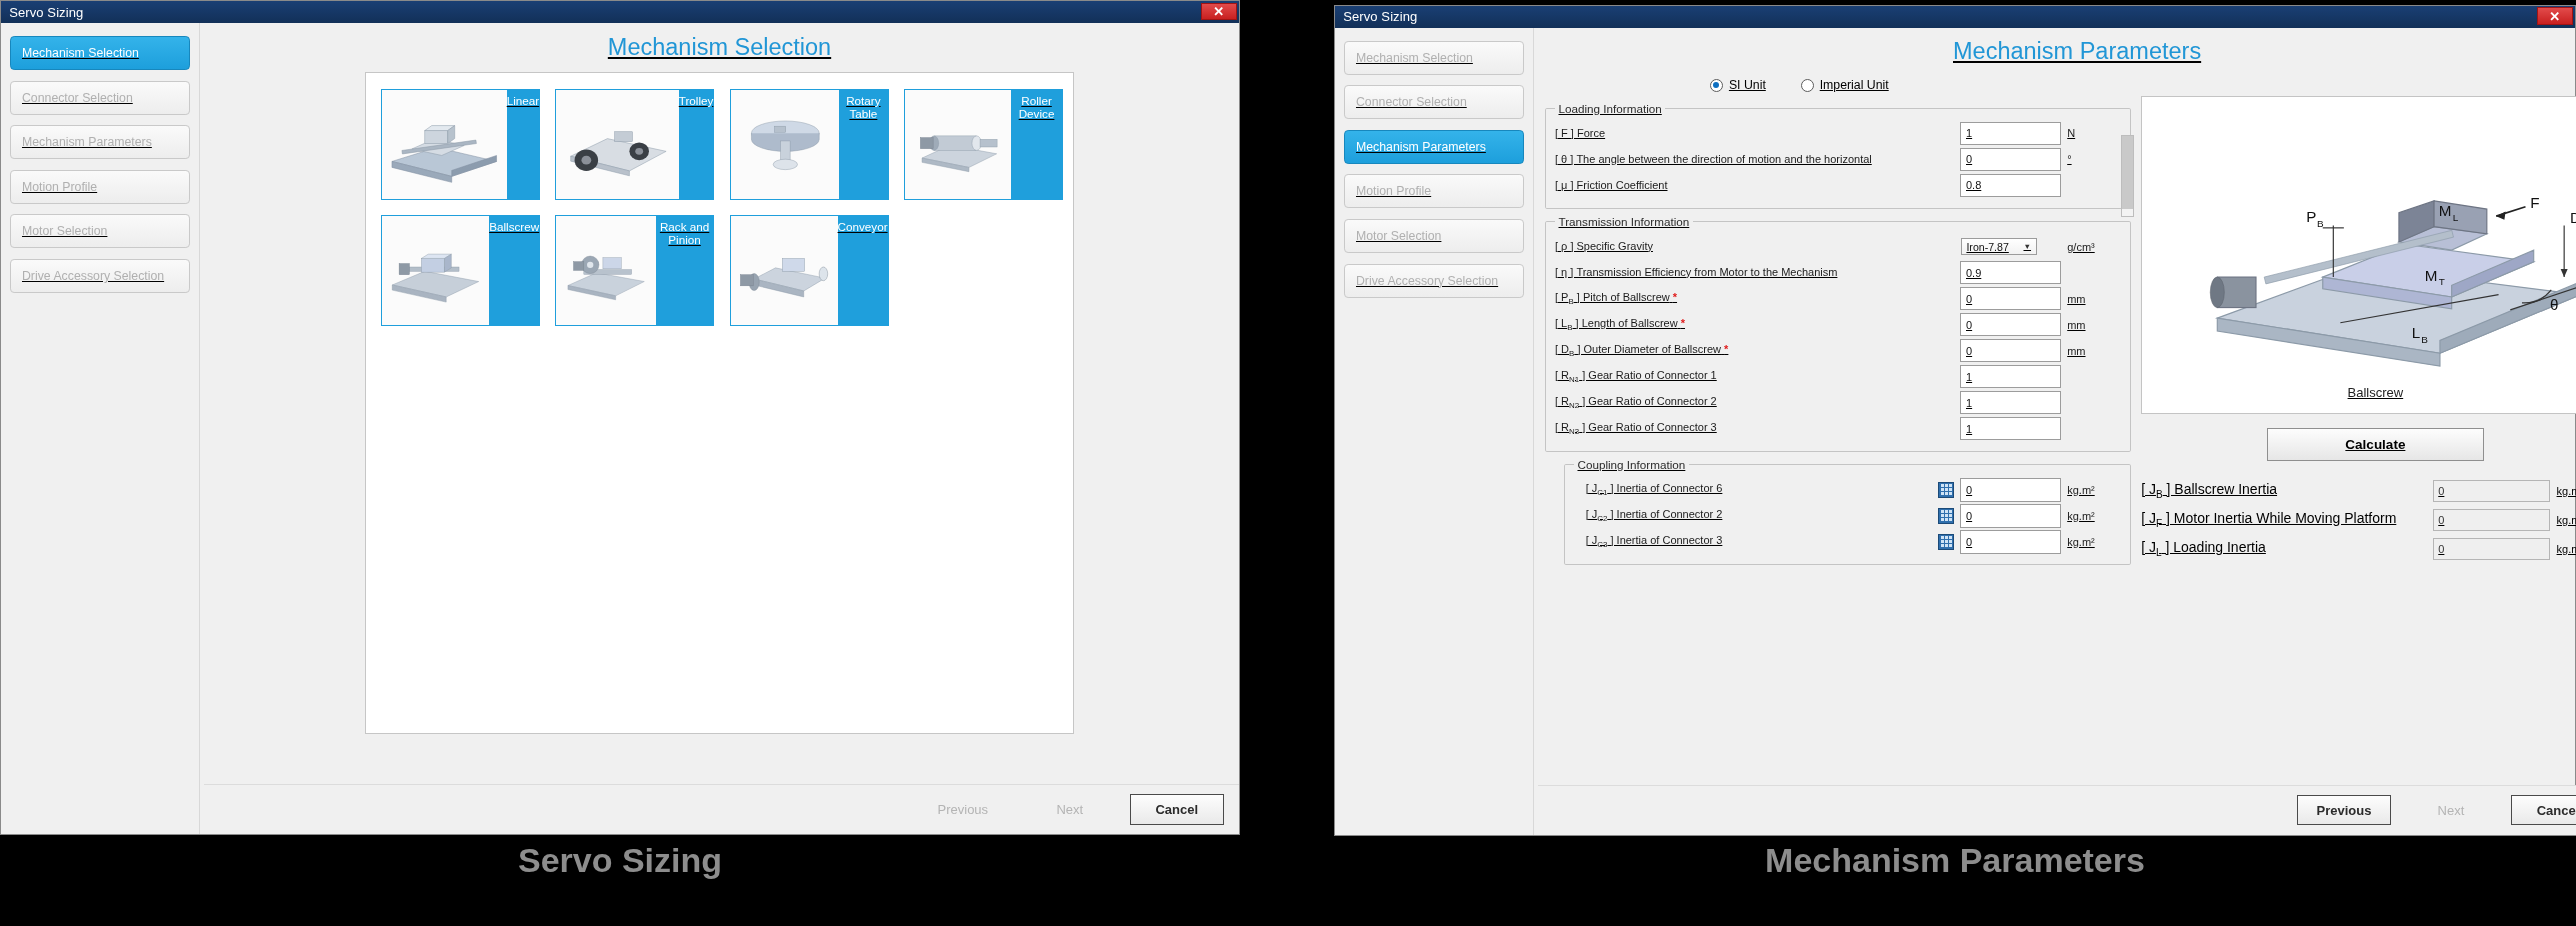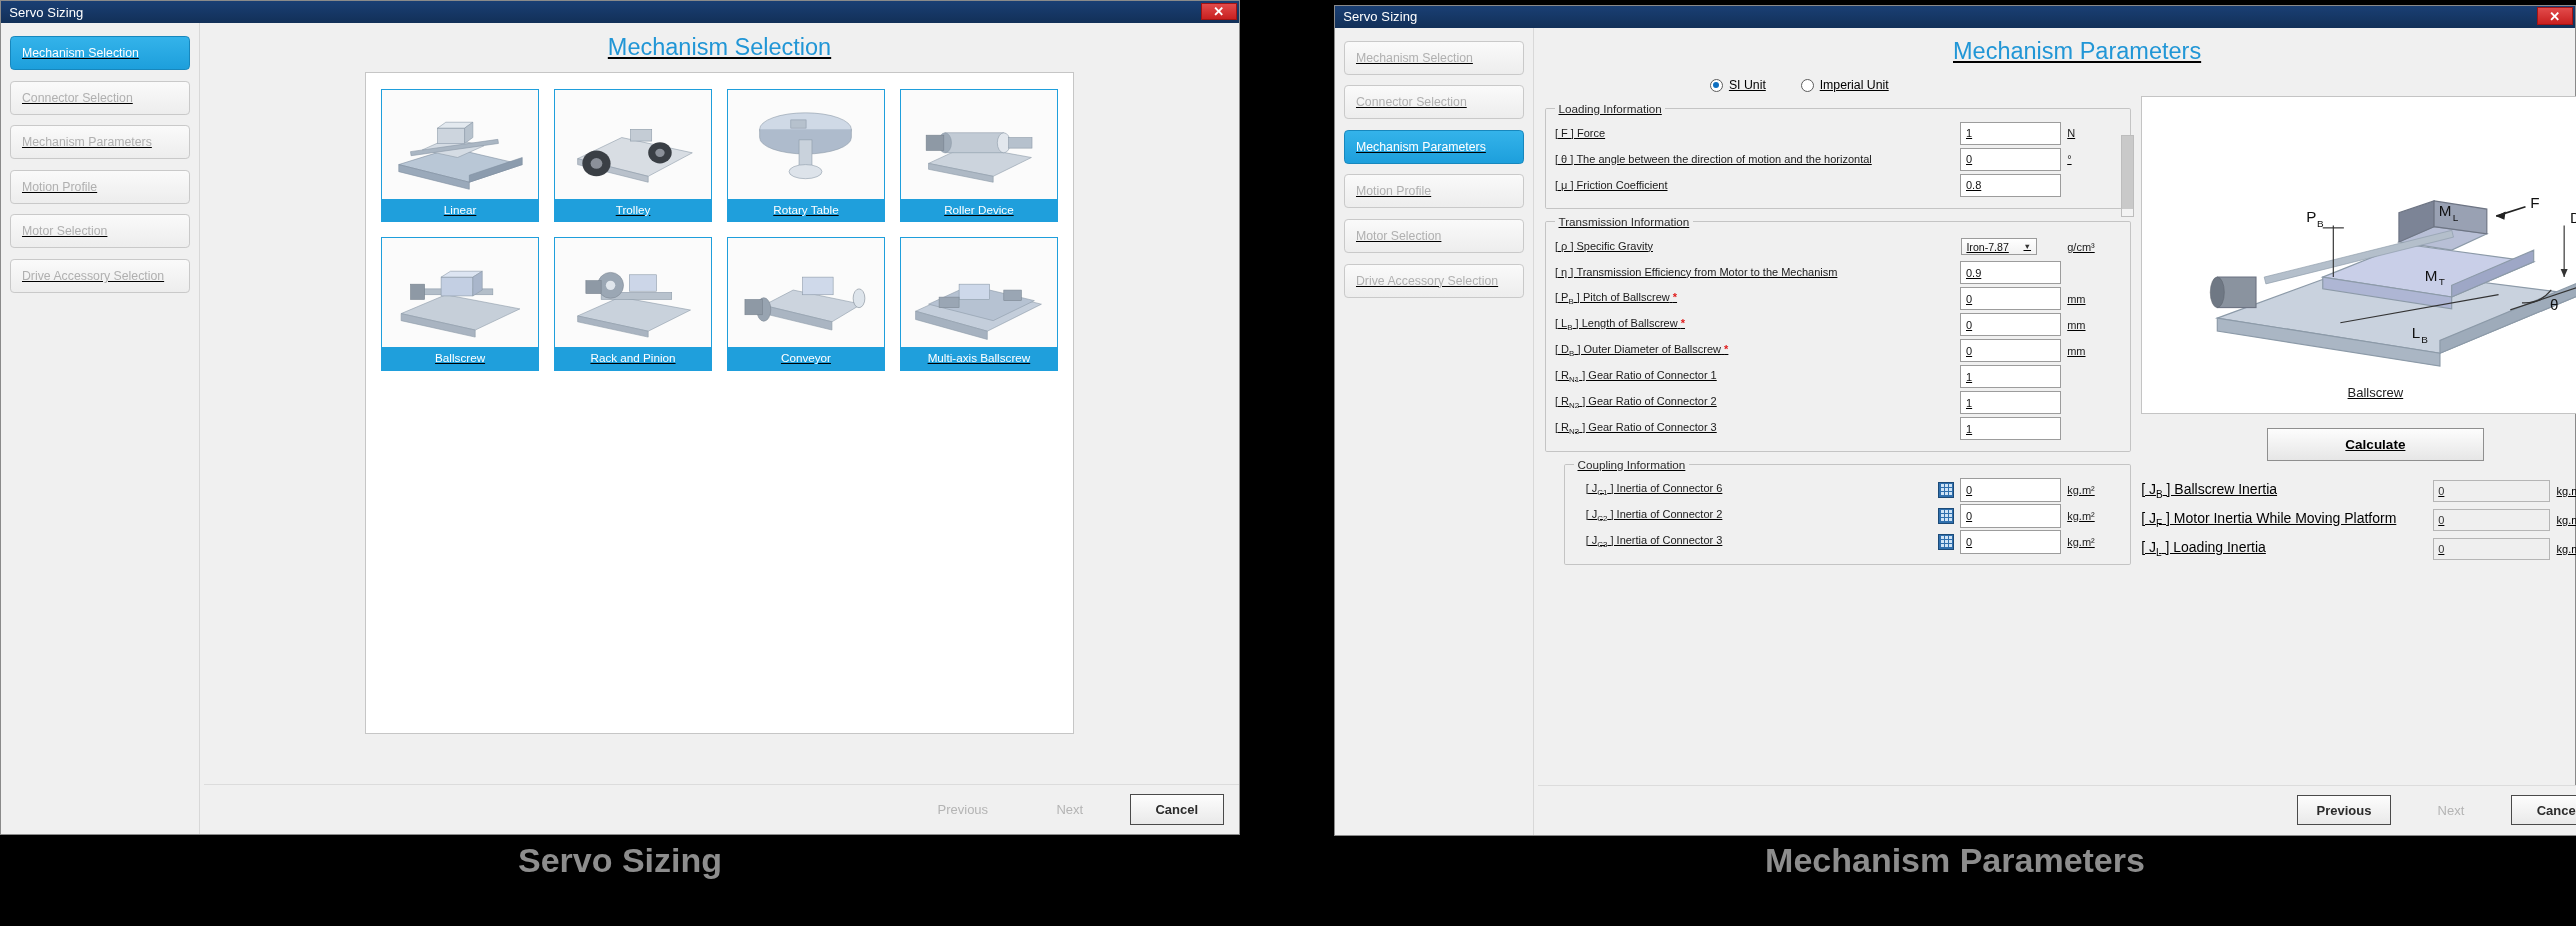--- a/index.html
+++ b/index.html
@@ -81,21 +81,21 @@
     width: 709px; height: 662px;
     background: #fff;
     border: 0.6px solid #c6c6c6;
     padding: 15.2px;
   }
   .grid-row { display: flex; gap: 15.2px; margin-bottom: 15.2px; }
   .card {
     width: 159px;
     border: 1.8px solid #1f9fdc;
     background: #1d4ed8;
-    display: flex; flex-direction: column;
+    display: flex; flex-direction: row;
     cursor: pointer;
   }
   .card .thumb {
     height: 109px;
     background: #fbfbfb;
     display: flex; align-items: center; justify-content: center;
     overflow: hidden;
   }
   .card .caption {
     background: #1f9fdc; color: #fff;
@@ -356,33 +356,20 @@
                   <polygon points="54,106 54,120 170,148 170,134" fill="#aab5c2" stroke="#8c9aa8"></polygon>
                   <ellipse cx="54" cy="113" rx="12" ry="20" fill="#98a4b1" stroke="#7d8894"></ellipse>
                   <ellipse cx="216" cy="94" rx="10" ry="16" fill="#dde4eb" stroke="#7d8894"></ellipse>
                   <rect x="120" y="58" width="52" height="30" fill="#cfd9ea" stroke="#8c9aa8"></rect>
                   <rect x="22" y="96" width="30" height="26" fill="#8e99a5" stroke="#77828e"></rect>
                 </svg>
               </div>
               <div class="caption">Conveyor</div>
             </div>
 
-            <div class="card">
-              <div class="thumb">
-                <svg width="147" height="100" viewBox="0 0 250 170">
-                  <polygon points="18,116 140,150 232,104 110,74" fill="#c4cedb" stroke="#8c9aa8"></polygon>
-                  <polygon points="18,116 18,130 140,164 140,150" fill="#a6b2c0" stroke="#8c9aa8"></polygon>
-                  <polygon points="40,104 150,132 220,98 110,72" fill="#b6c2d2" stroke="#8c9aa8"></polygon>
-                  <rect x="92" y="70" width="52" height="26" fill="#cdd8ea" stroke="#8c9aa8"></rect>
-                  <rect x="58" y="92" width="34" height="18" fill="#9aa6b4" stroke="#7d8894"></rect>
-                  <rect x="168" y="80" width="30" height="18" fill="#9aa6b4" stroke="#7d8894"></rect>
-                </svg>
-              </div>
-              <div class="caption">Multi-axis Ballscrew</div>
-            </div>
           </div>
         </div>
 
         <div class="btnbar">
           <div class="btn disabled" style="border:none;background:transparent;">Previous</div>
           <div class="btn disabled" style="border:none;background:transparent;">Next</div>
           <div class="btn strong">Cancel</div>
         </div>
       </div>
     </div>

